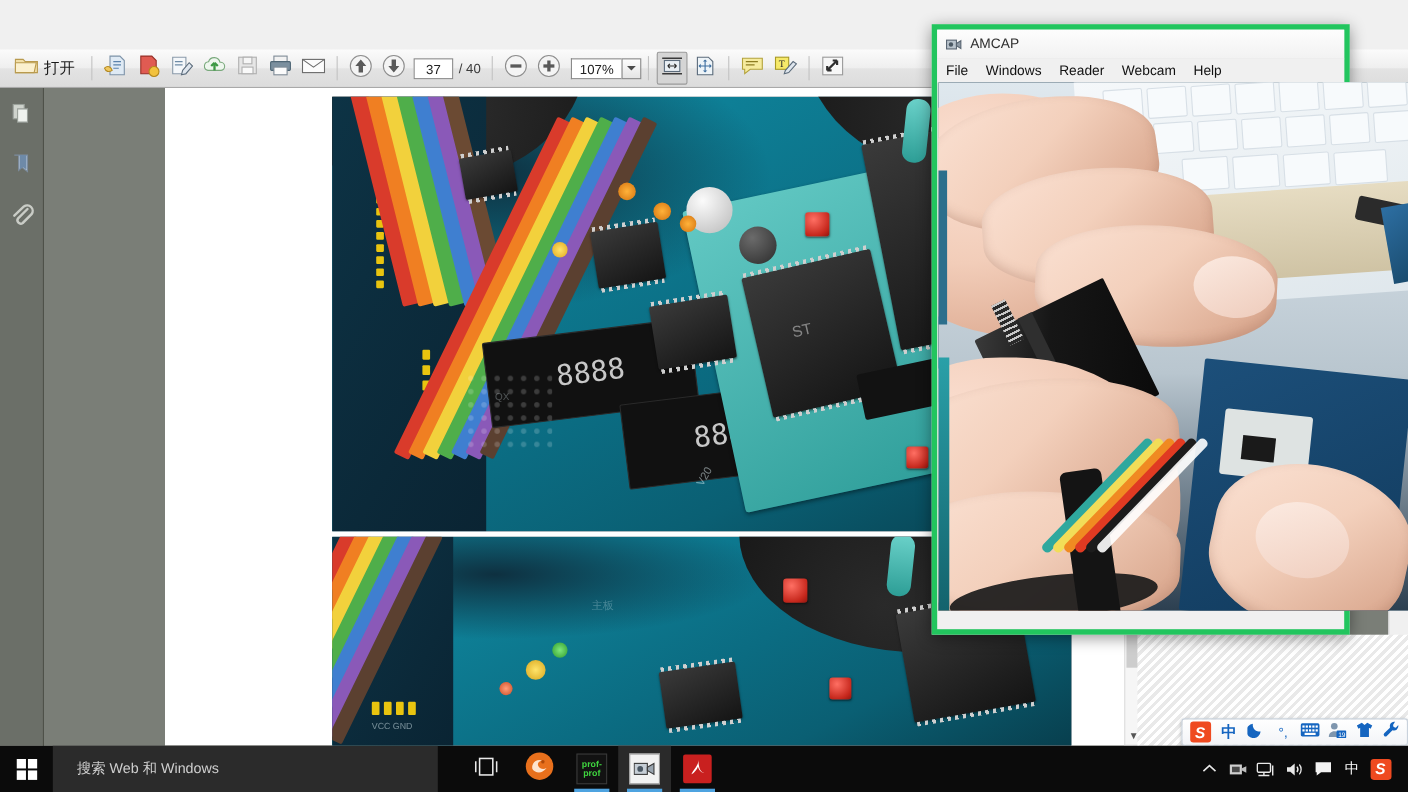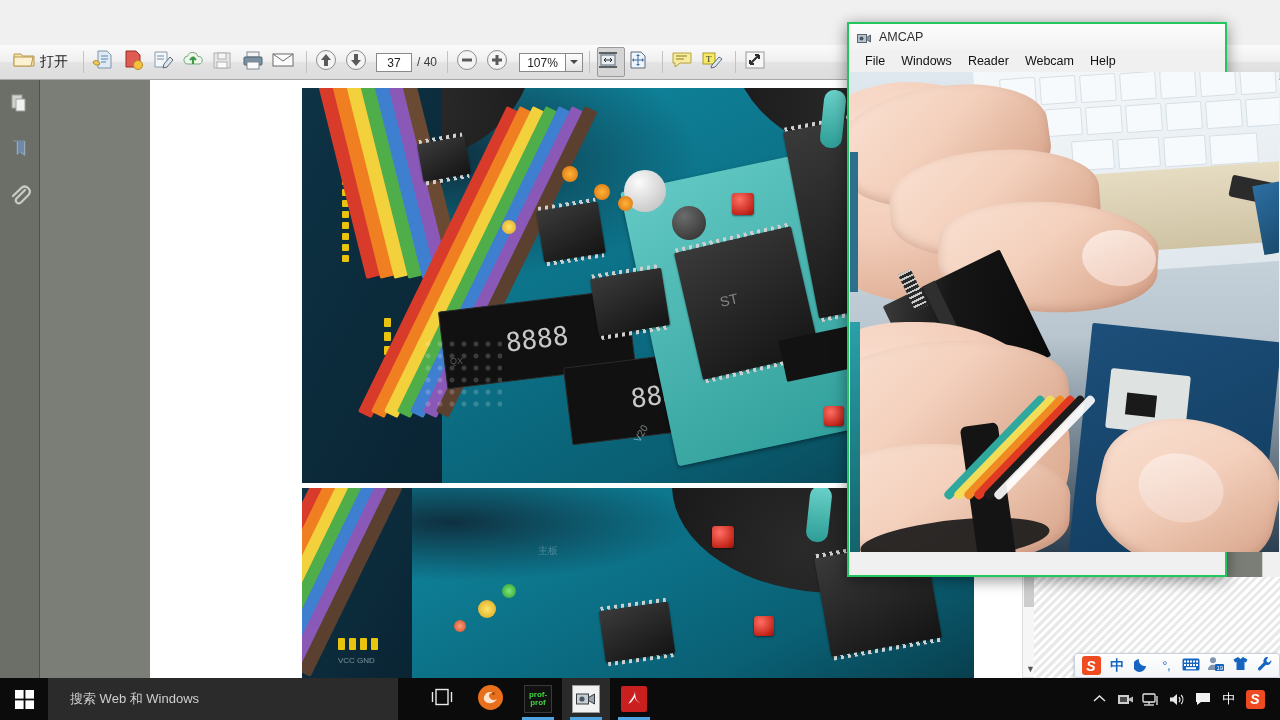--- a/index.html
+++ b/index.html
@@ -50,21 +50,21 @@
 
   
   #reader-toolbar{
     left:0;top:45px;width:1280px;height:35px;
     background:linear-gradient(to bottom,#fbfbfb 0%,#efefef 48%,#e3e3e3 52%,#dcdcdc 100%);
     border-bottom:1px solid #a9a9a9;
     display:flex;align-items:center;box-sizing:border-box;padding:0 4px;
   }
   .tb-sep{width:1px;height:22px;background:#c2c2c2;margin:0 6px;flex:none;}
   .tb-btn{
-    height:28px;min-width:26px;display:flex;align-items:center;justify-content:flex-start;
+    height:28px;min-width:26px;display:flex;align-items:center;justify-content:center;
     margin:4px 1px;border:1px solid transparent;border-radius:2px;flex:none;
   }
   .tb-btn.pressed{border-color:#9a9a9a;background:#d5d5d5;}
   .tb-open{padding:0 7px;gap:5px;}
   .tb-open-label{font-size:14px;color:#1a1a1a;}
   .pagebox{
     width:36px;height:19px;background:#fff;border:1px solid #8a8a8a;
     font-size:12px;color:#222;text-align:center;line-height:18px;
     box-sizing:border-box;margin:0 3px;
   }
@@ -146,33 +146,33 @@
   #doc-scroll-up{top:0;}
   #doc-scroll-down{bottom:0;}
   #doc-scroll-thumb{
     position:absolute;left:1px;width:15px;top:20px;height:72px;
     background:linear-gradient(to right,#f6f6f6,#d2d2d2);border:1px solid #b6b6b6;box-sizing:border-box;
   }
 
   
   #amcap-window{
     left:847px;top:22px;width:380px;height:555px;
-    background:#f0f0f0;border:2px solid #22c55e;box-sizing:border-box;
+    background:#f0f0f0;border:5px solid #22c55e;box-sizing:border-box;
     box-shadow:0 3px 14px rgba(0,0,0,.45);
   }
   #amcap-titlebar{
     position:absolute;left:0;top:0;right:0;height:26px;
     background:linear-gradient(to bottom,#fdfdfd,#f2f2f2);
     display:flex;align-items:center;border-bottom:1px solid #e3e3e3;
   }
   #amcap-icon{width:15px;height:13px;margin-left:8px;margin-right:7px;flex:none;position:relative;}
   #amcap-title-text{font-size:12.5px;color:#2f2f2f;}
   #amcap-menubar{
     position:absolute;left:0;top:26px;right:0;height:22px;background:#f0f0f0;
-    display:flex;align-items:center;padding-left:8px;box-sizing:border-box;
+    display:flex;align-items:center;box-sizing:border-box;
   }
   .amenu{font-size:12.5px;color:#111;padding:2px 8px;}
   #amcap-video{
     position:absolute;left:1px;top:48px;width:429px;height:480px;overflow:hidden;
     background:#1b3f55;
   }
   #amcap-statusbar{
     position:absolute;left:1px;right:1px;bottom:1px;height:24px;
     background:#f0f0f0;display:flex;align-items:center;
   }

